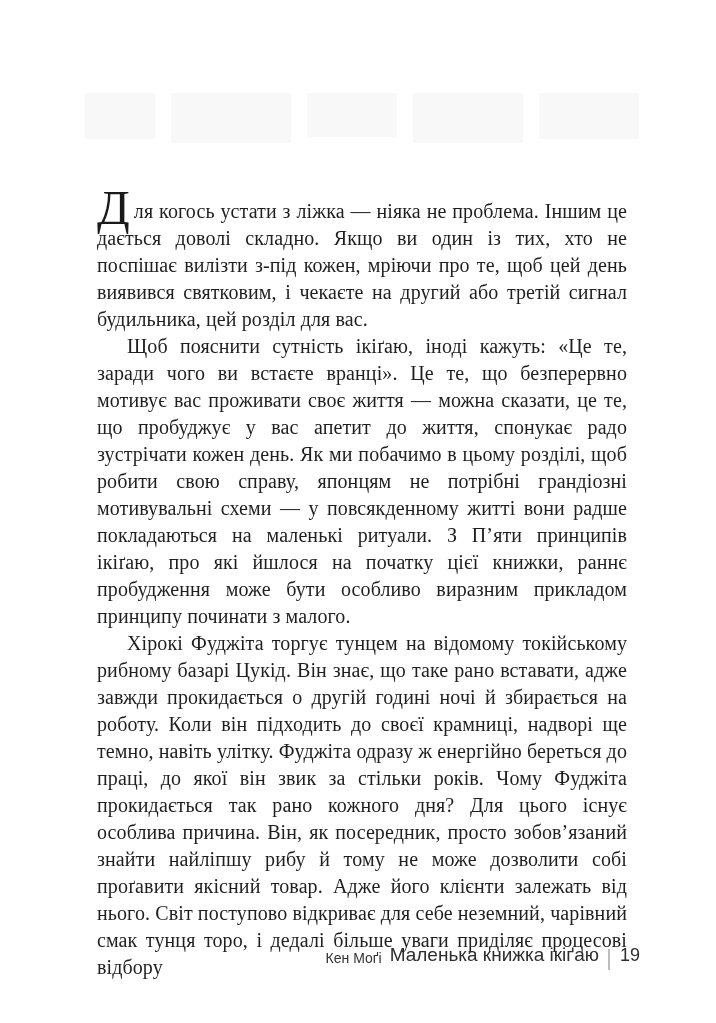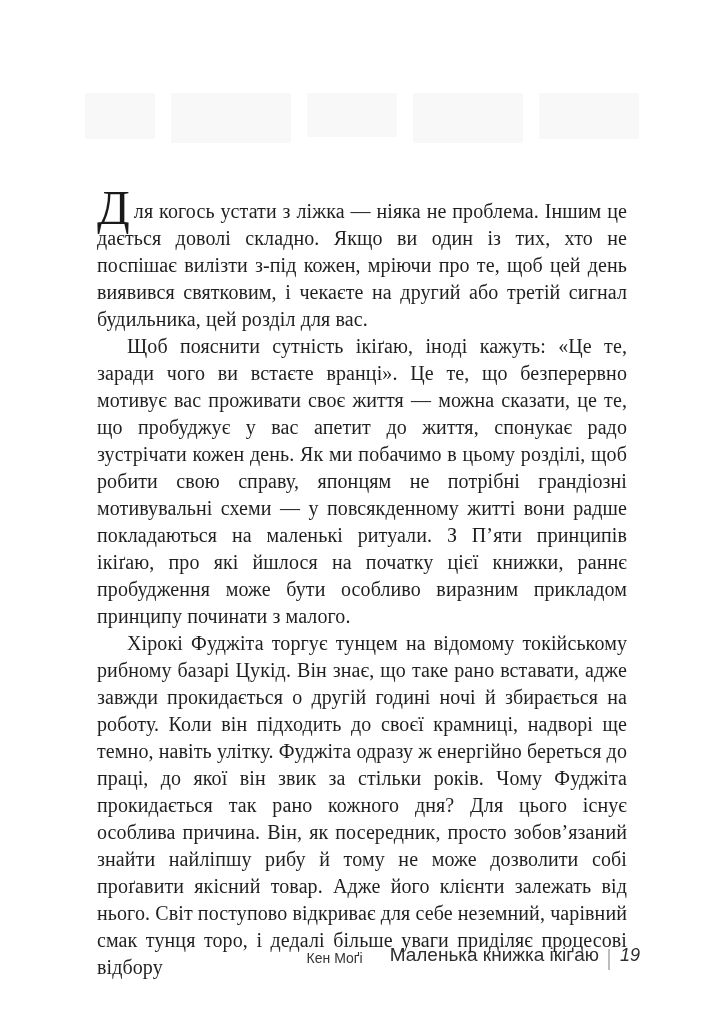--- a/index.html
+++ b/index.html
@@ -75,34 +75,32 @@
   }
   .footer-author {
     font-size: 14px;
     margin-right: 8px;
     color: #333333;
   }
   .footer-title {
     font-size: 19px;
     margin-right: 9px;
     color: #2d2d2d;
-    margin-left: 19px;
   }
   .footer-divider {
     display: inline-block;
     width: 2px;
     height: 21px;
     background: #bdbdbd;
     transform: translateY(4px);
     margin-right: 10px;
   }
   .footer-page-number {
     font-size: 18px;
     color: #2d2d2d;
-    font-style: italic;
   }
 </style>
 </head>
 <body>
 
 <div class="page">
 
   <div class="artifact-row">
     <span class="blk" style="width:70px;height:46px;"></span>
     <span class="blk" style="width:120px;height:50px;"></span>

